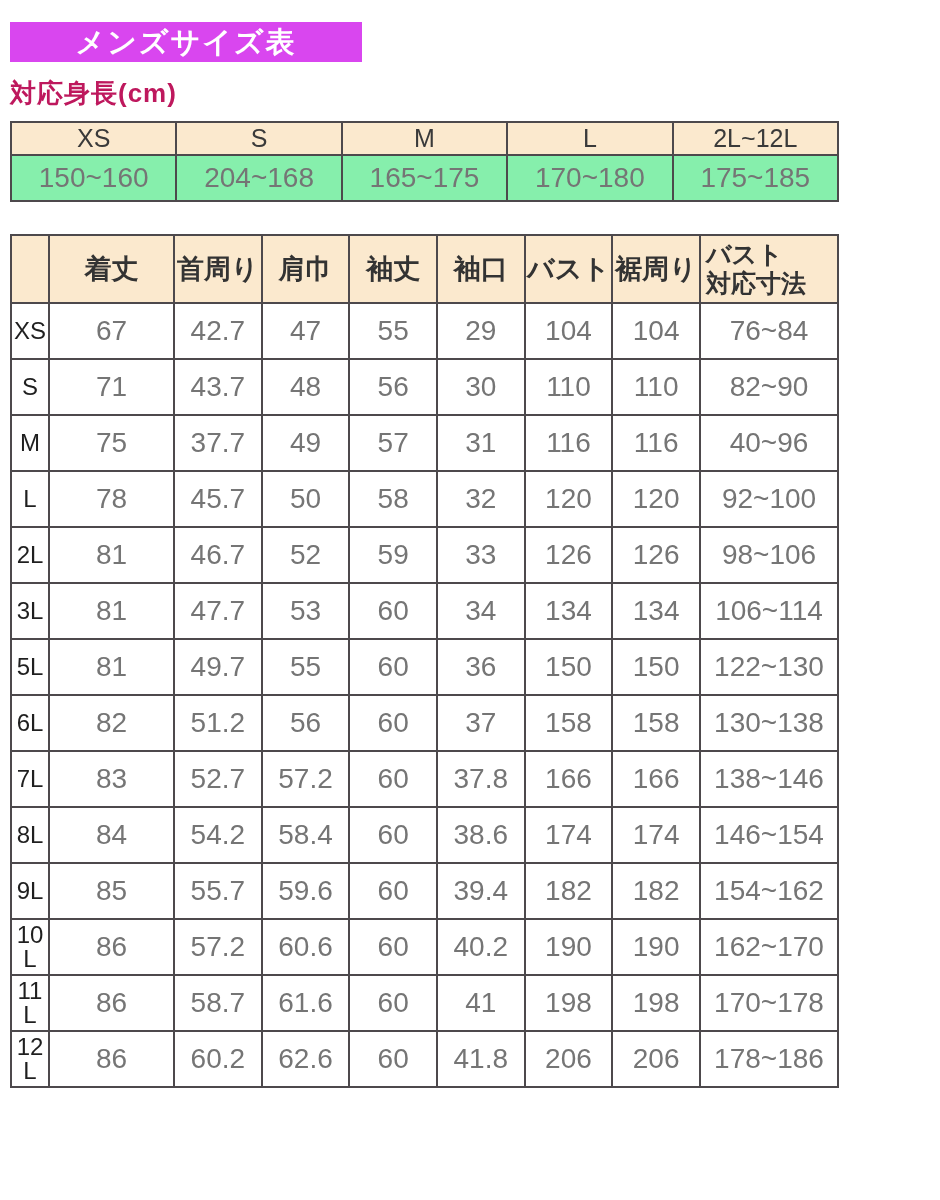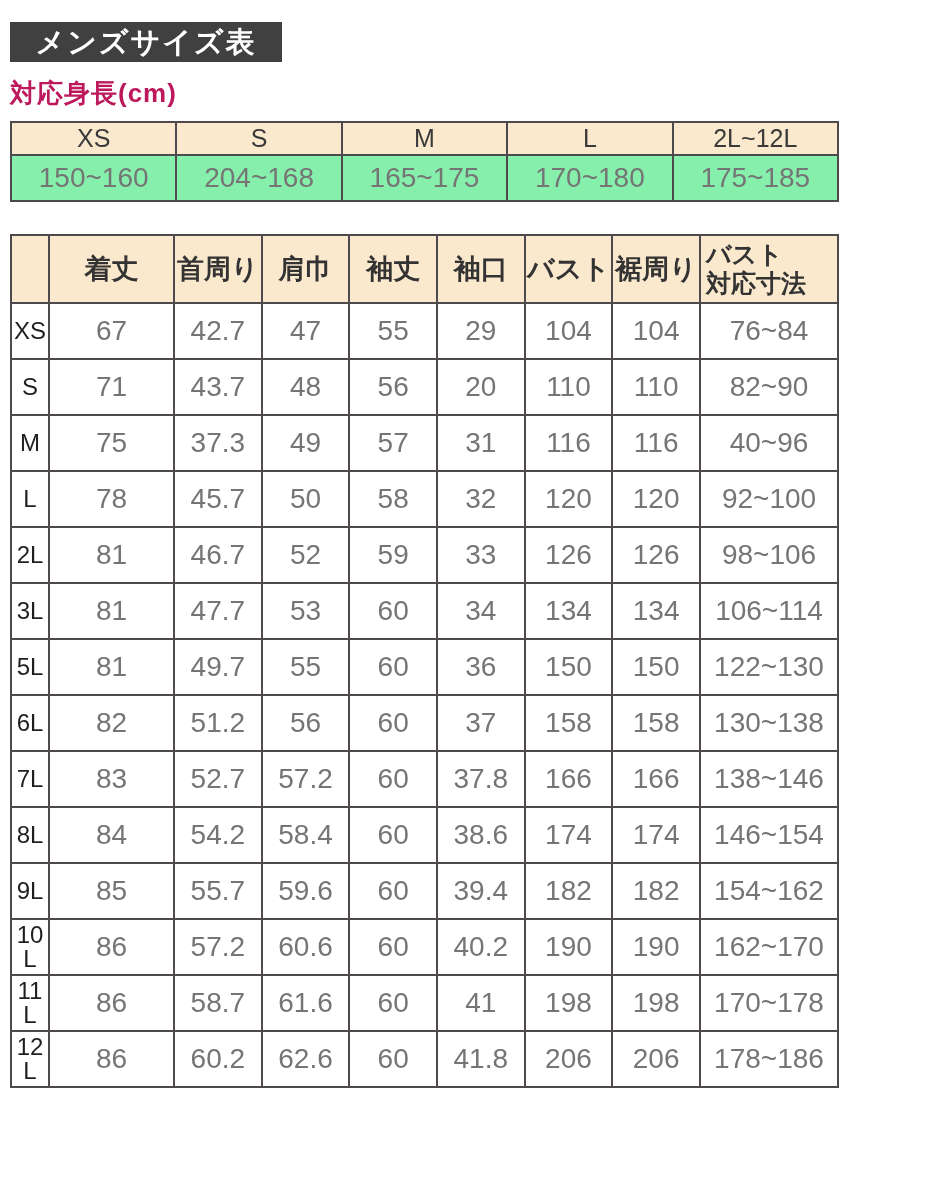--- a/index.html
+++ b/index.html
@@ -5,22 +5,22 @@
   html,body { margin:0; padding:0; background:#ffffff; }
   body {
     width:940px; height:1200px;
     font-family:"Liberation Sans","DejaVu Sans",sans-serif;
     -webkit-font-smoothing:antialiased;
   }
   .page { padding:0 10px; }
 
   .title-bar {
     margin-top:22px;
-    width:272px; height:40px;
-    background:#404040;
+    width:352px; height:40px;
+    background:#d946ef;
     color:#ffffff;
     font-size:29px; font-weight:bold;
     text-align:center; line-height:40px;
     letter-spacing:2px;
   }
 
   .subtitle {
     margin-top:14px;
     font-size:26px; font-weight:bold;
     color:#be185d;
@@ -144,29 +144,29 @@
           <td>104</td>
           <td>104</td>
           <td>76~84</td>
         </tr>
         <tr>
           <th>S</th>
           <td>71</td>
           <td>43.7</td>
           <td>48</td>
           <td>56</td>
-          <td>20</td>
+          <td>30</td>
           <td>110</td>
           <td>110</td>
           <td>82~90</td>
         </tr>
         <tr>
           <th>M</th>
           <td>75</td>
-          <td>37.3</td>
+          <td>37.7</td>
           <td>49</td>
           <td>57</td>
           <td>31</td>
           <td>116</td>
           <td>116</td>
           <td>40~96</td>
         </tr>
         <tr>
           <th>L</th>
           <td>78</td>

